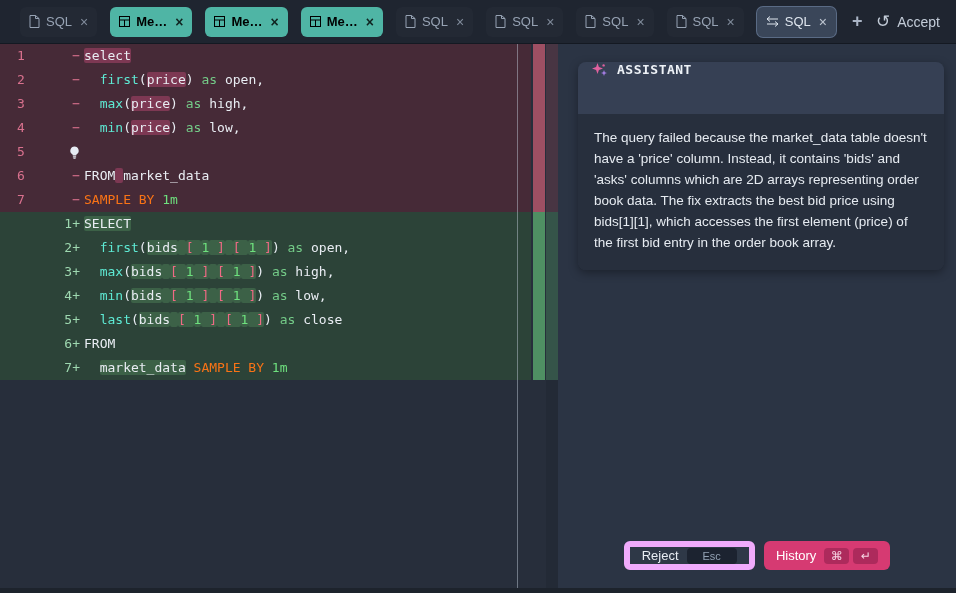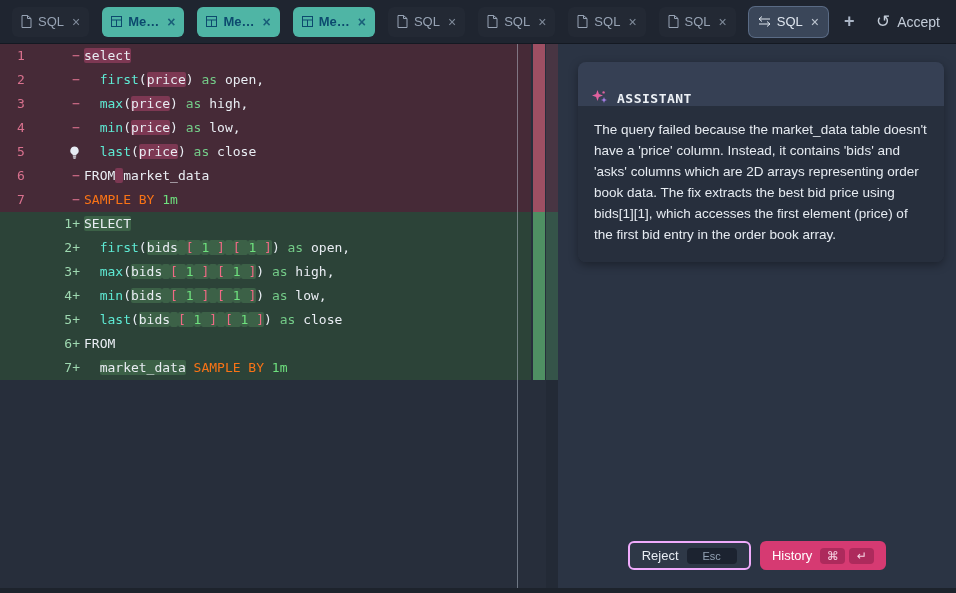--- a/index.html
+++ b/index.html
@@ -2,27 +2,27 @@
 <html style="--accent-teal: #4fb5a5; --accent-pink: #d63a72; --diff-removed: #9e4f63; --diff-added: #4f8f63;"><head>
 <meta charset="utf-8">
 <style>
   html,body{margin:0;padding:0;background:#20262f;}
   .app{width:956px;height:593px;position:relative;overflow:hidden;
        font-family:"Liberation Sans",sans-serif;background:#2b3444;}
 
   
   .tabbar{height:44px;background:#1f2530;display:flex;align-items:center;
           border-bottom:1px solid #141922;box-sizing:border-box;}
-  .tabs{display:flex;align-items:center;gap:13px;padding-left:12px;}
+  .tabs{display:flex;align-items:center;gap:13px;padding-left:20px;}
   .tab{height:30px;display:flex;align-items:center;gap:6px;padding:0 9px;
        border-radius:6px;font-size:13px;color:#97a3b4;cursor:pointer;
        background:#232934;white-space:nowrap;}
   .tab .tab-icon{display:flex;align-items:center;}
   .tab .close{font-size:14px;opacity:.8;margin-left:2px;}
-  .tab.teal{background:var(--accent-teal,#4fb5a5);color:#0c4a6e;font-weight:bold;}
+  .tab.teal{background:var(--accent-teal,#4fb5a5);color:#000000;font-weight:bold;}
   .tab.active{background:#3a4659;color:#dfe6ef;box-shadow:0 0 0 1px #5a6b85;}
   .add-btn{margin-left:16px;color:#aab5c5;font-size:18px;font-weight:bold;cursor:pointer;}
   .history{margin-left:auto;margin-right:16px;display:flex;align-items:center;gap:7px;
            color:#c3ccd8;font-size:14px;cursor:pointer;}
   .history-icon{font-size:17px;line-height:1;}
 
   
   .main{display:flex;height:549px;}
   .editor{width:558px;flex:none;position:relative;background:#272e3b;overflow:hidden;}
   .rows{position:absolute;top:0;left:0;}
@@ -56,30 +56,30 @@
   .scrollbar{position:absolute;left:546px;top:0;width:12px;height:100%;background:#232a36;}
   .scrollbar .deco-del{position:absolute;top:0;left:0;width:100%;height:168px;
                        background:rgba(158,79,99,.30);}
   .scrollbar .deco-add{position:absolute;top:168px;left:0;width:100%;height:168px;
                        background:rgba(79,143,99,.42);}
 
   
   .assistant{flex:1;position:relative;background:#2b3444;}
   .ai-card{margin:18px 12px 0 20px;border-radius:8px;overflow:hidden;
            box-shadow:0 3px 10px rgba(0,0,0,.35);}
-  .ai-header{background:#364054;height:44px;display:flex;align-items:flex-end;gap:9px;
+  .ai-header{background:#364054;height:52px;display:flex;align-items:flex-start;gap:9px;
              padding:0 13px;color:#eef2f7;font-family:"DejaVu Sans Mono",monospace;
              font-weight:bold;font-size:13px;letter-spacing:.5px;}
   .ai-body{background:#272f3d;padding:13px 16px 17px 16px;color:#e6ebf1;
            font-size:13.5px;line-height:21px;}
   .actions{position:absolute;bottom:23px;left:0;right:0;display:flex;
            justify-content:center;gap:9px;}
   .btn{height:29px;display:flex;align-items:center;gap:8px;padding:0 12px;
        border-radius:6px;font-size:13px;cursor:pointer;box-sizing:border-box;}
-  .btn-reject{background:#2e3847;border:2px solid #f0abfc;color:#e8edf3;}
+  .btn-reject{background:#2e3847;border:6px solid #f0abfc;color:#e8edf3;}
   .kbd-esc{background:#1c2330;color:#93a1b3;font-size:11px;padding:2px 16px;border-radius:4px;}
   .btn-accept{background:var(--accent-pink,#d63a72);color:#ffffff;}
   .kbd-accept{background:#ad2a5c;color:#f6d4e3;font-size:12px;padding:1px 6px;
               border-radius:4px;min-width:13px;text-align:center;}
 
   .bottombar{position:absolute;bottom:0;left:0;width:100%;height:5px;background:#1d232c;}
 </style>
 </head>
 <body>
 
@@ -193,21 +193,21 @@
     <div class="editor">
       <div class="rows">
           <div class="row del"><div class="gutter"><span class="left">1</span><span class="right">−</span></div><div class="code"><span class="tk-plain emph">select</span></div></div>
           <div class="row del"><div class="gutter"><span class="left">2</span><span class="right">−</span></div><div class="code"><span class="tk-plain">  </span><span class="tk-fn">first</span><span class="tk-plain">(</span><span class="tk-plain emph">price</span><span class="tk-plain">)</span><span class="tk-plain"> </span><span class="tk-kw2">as</span><span class="tk-plain"> open,</span></div></div>
           <div class="row del"><div class="gutter"><span class="left">3</span><span class="right">−</span></div><div class="code"><span class="tk-plain">  </span><span class="tk-fn">max</span><span class="tk-plain">(</span><span class="tk-plain emph">price</span><span class="tk-plain">)</span><span class="tk-plain"> </span><span class="tk-kw2">as</span><span class="tk-plain"> high,</span></div></div>
           <div class="row del"><div class="gutter"><span class="left">4</span><span class="right">−</span></div><div class="code"><span class="tk-plain">  </span><span class="tk-fn">min</span><span class="tk-plain">(</span><span class="tk-plain emph">price</span><span class="tk-plain">)</span><span class="tk-plain"> </span><span class="tk-kw2">as</span><span class="tk-plain"> low,</span></div></div>
           <div class="row del"><div class="gutter"><span class="left">5</span><span class="right bulb"><svg width="11" height="13" viewBox="0 0 11 13">
                   <path d="M5.5.5a4.2 4.2 0 0 1 2.3 7.7c-.5.4-.6.8-.6 1.3H3.8c0-.5-.1-.9-.6-1.3A4.2 4.2 0 0 1 5.5.5Z" fill="#e6ebf3"></path>
                   <rect x="3.8" y="10.3" width="3.4" height="1.1" rx=".5" fill="#e6ebf3"></rect>
                   <rect x="4.3" y="11.8" width="2.4" height="1" rx=".5" fill="#e6ebf3"></rect>
-                </svg></span></div><div class="code"><span class="tk-plain">  </span><span class="tk-fn">last</span><span class="tk-plain">(</span><span class="tk-plain emph">price</span><span class="tk-plain">)</span><span class="tk-plain"> </span><span class="tk-kw2">as</span><span class="tk-plain"> close</span></div></div>
+                </svg></span></div></div>
           <div class="row del"><div class="gutter"><span class="left">6</span><span class="right">−</span></div><div class="code"><span class="tk-plain">FROM</span><span class="tk-plain emph"> </span><span class="tk-plain">market_data</span></div></div>
           <div class="row del"><div class="gutter"><span class="left">7</span><span class="right">−</span></div><div class="code"><span class="tk-kw">SAMPLE BY</span><span class="tk-plain"> </span><span class="tk-num">1m</span></div></div>
           <div class="row add"><div class="gutter"><span class="left"></span><span class="right">1+</span></div><div class="code"><span class="tk-plain emph">SELECT</span></div></div>
           <div class="row add"><div class="gutter"><span class="left"></span><span class="right">2+</span></div><div class="code"><span class="tk-plain">  </span><span class="tk-fn">first</span><span class="tk-plain">(</span><span class="tk-plain emph">bids</span><span class="tk-plain emph"> </span><span class="tk-br emph">[ </span><span class="tk-num emph">1</span><span class="tk-br emph"> ]</span><span class="tk-plain emph"> </span><span class="tk-br emph">[ </span><span class="tk-num emph">1</span><span class="tk-br emph"> ]</span><span class="tk-plain">)</span><span class="tk-plain"> </span><span class="tk-kw2">as</span><span class="tk-plain"> open,</span></div></div>
           <div class="row add"><div class="gutter"><span class="left"></span><span class="right">3+</span></div><div class="code"><span class="tk-plain">  </span><span class="tk-fn">max</span><span class="tk-plain">(</span><span class="tk-plain emph">bids</span><span class="tk-plain emph"> </span><span class="tk-br emph">[ </span><span class="tk-num emph">1</span><span class="tk-br emph"> ]</span><span class="tk-plain emph"> </span><span class="tk-br emph">[ </span><span class="tk-num emph">1</span><span class="tk-br emph"> ]</span><span class="tk-plain">)</span><span class="tk-plain"> </span><span class="tk-kw2">as</span><span class="tk-plain"> high,</span></div></div>
           <div class="row add"><div class="gutter"><span class="left"></span><span class="right">4+</span></div><div class="code"><span class="tk-plain">  </span><span class="tk-fn">min</span><span class="tk-plain">(</span><span class="tk-plain emph">bids</span><span class="tk-plain emph"> </span><span class="tk-br emph">[ </span><span class="tk-num emph">1</span><span class="tk-br emph"> ]</span><span class="tk-plain emph"> </span><span class="tk-br emph">[ </span><span class="tk-num emph">1</span><span class="tk-br emph"> ]</span><span class="tk-plain">)</span><span class="tk-plain"> </span><span class="tk-kw2">as</span><span class="tk-plain"> low,</span></div></div>
           <div class="row add"><div class="gutter"><span class="left"></span><span class="right">5+</span></div><div class="code"><span class="tk-plain">  </span><span class="tk-fn">last</span><span class="tk-plain">(</span><span class="tk-plain emph">bids</span><span class="tk-plain emph"> </span><span class="tk-br emph">[ </span><span class="tk-num emph">1</span><span class="tk-br emph"> ]</span><span class="tk-plain emph"> </span><span class="tk-br emph">[ </span><span class="tk-num emph">1</span><span class="tk-br emph"> ]</span><span class="tk-plain">)</span><span class="tk-plain"> </span><span class="tk-kw2">as</span><span class="tk-plain"> close</span></div></div>
           <div class="row add"><div class="gutter"><span class="left"></span><span class="right">6+</span></div><div class="code"><span class="tk-plain">FROM</span></div></div>
           <div class="row add"><div class="gutter"><span class="left"></span><span class="right">7+</span></div><div class="code"><span class="tk-plain">  </span><span class="tk-plain emph">market_data</span><span class="tk-plain"> </span><span class="tk-kw">SAMPLE BY</span><span class="tk-plain"> </span><span class="tk-num">1m</span></div></div>
         </div>

